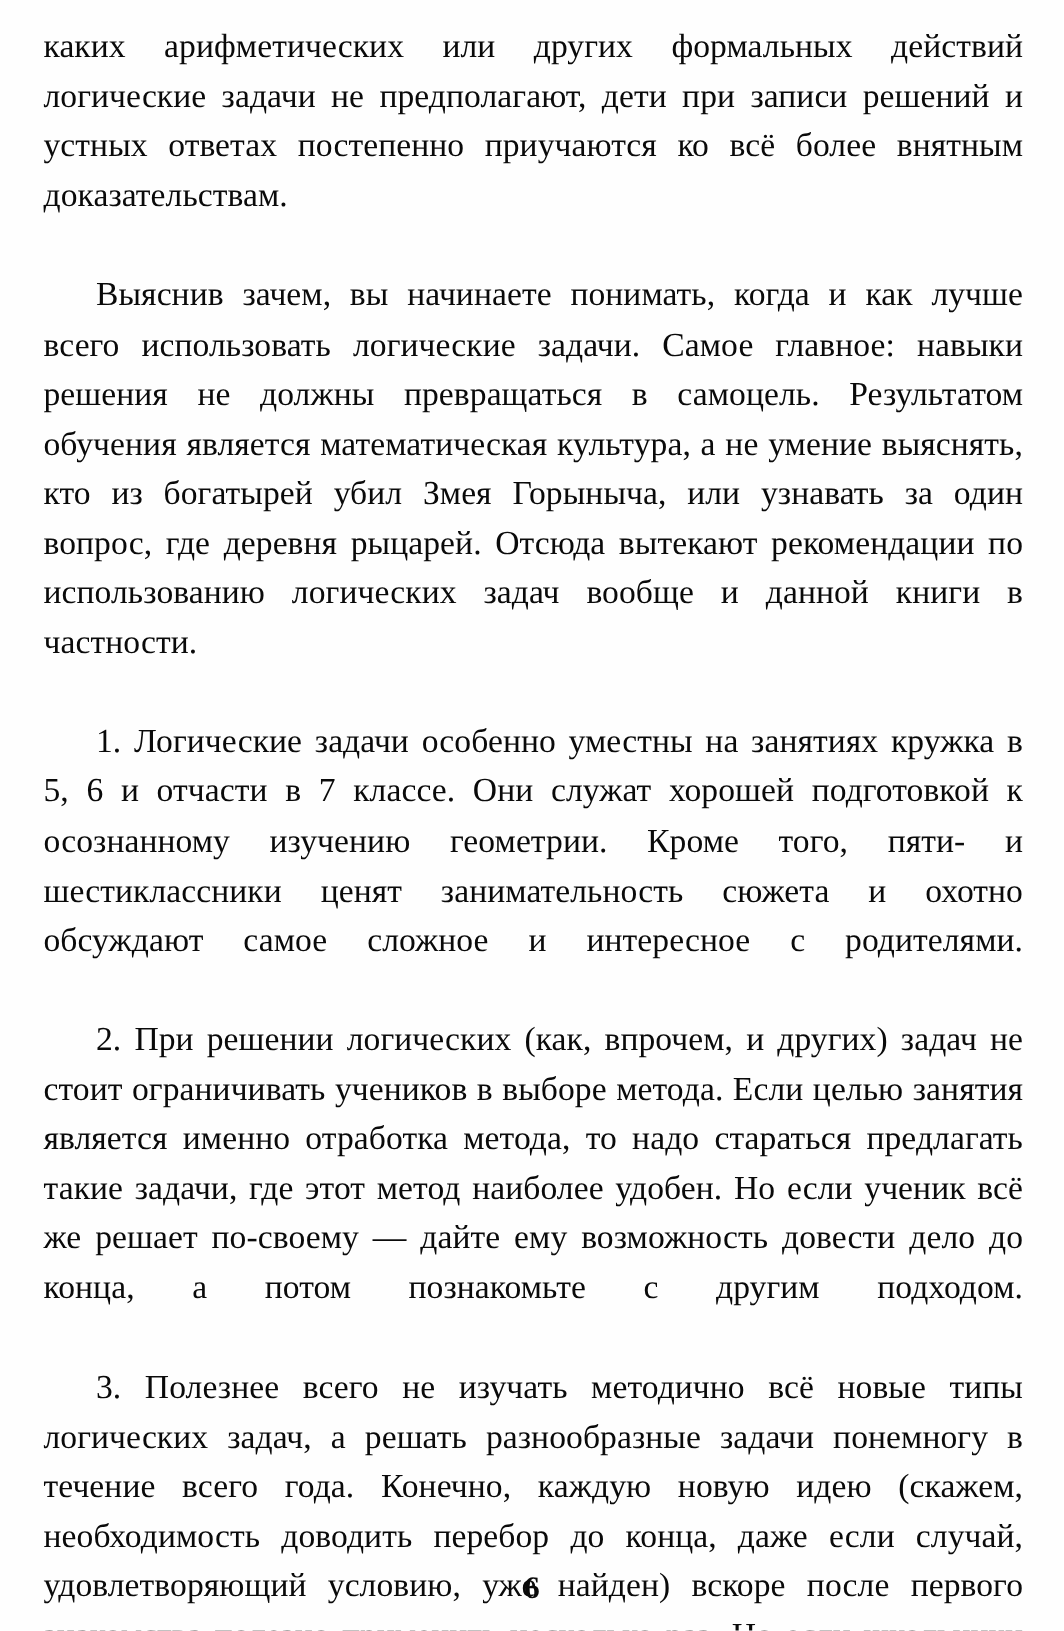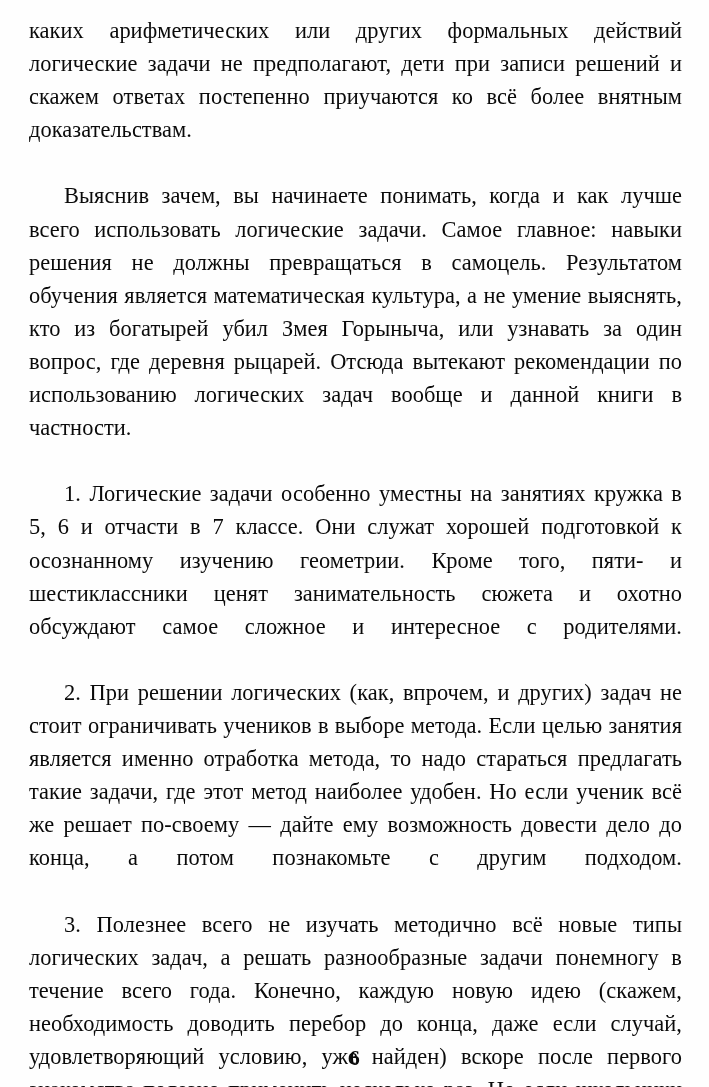--- a/index.html
+++ b/index.html
@@ -74,21 +74,21 @@
     font-family: "Liberation Serif", "DejaVu Serif", serif;
   }
 </style>
 </head>
 <body>
 
 <div class="page">
 
   <div class="text-block">
 
-    <p class="para continued">каких арифметических или других формальных действий логические задачи не предполагают, дети при записи решений и скажем ответах постепенно приучаются ко всё более внятным доказательствам.</p>
+    <p class="para continued">каких арифметических или других формальных действий логические задачи не предполагают, дети при записи решений и устных ответах постепенно приучаются ко всё более внятным доказательствам.</p>
 
     <p class="para">Выяснив зачем, вы начинаете понимать, когда и как лучше всего использовать логические задачи. Самое главное: навыки решения не должны превращаться в самоцель. Результатом обучения является математическая культура, а не умение выяснять, кто из богатырей убил Змея Горыныча, или узнавать за один вопрос, где деревня рыцарей. Отсюда вытекают рекомендации по использованию логических задач вообще и данной книги в частности.</p>
 
     <p class="para">1. Логические задачи особенно уместны на занятиях кружка в 5, 6 и отчасти в 7 классе. Они служат хорошей подготовкой к осознанному изучению геометрии. Кроме того, пяти- и шестиклассники ценят занимательность сюжета и охотно обсуждают самое сложное и интересное с родителями.</p>
 
     <p class="para">2. При решении логических (как, впрочем, и других) задач не стоит ограничивать учеников в выборе метода. Если целью занятия является именно отработка метода, то надо стараться предлагать такие задачи, где этот метод наиболее удобен. Но если ученик всё же решает по-своему — дайте ему возможность довести дело до конца, а потом познакомьте с другим подходом.</p>
 
     <p class="para stretch-last">3. Полезнее всего не изучать методично всё новые типы логических задач, а решать разнообразные задачи понемногу в течение всего года. Конечно, каждую новую идею (скажем, необходимость доводить перебор до конца, даже если случай, удовлетворяющий условию, уже найден) вскоре после первого знакомства полезно применить несколько раз. Но если школьники решили на занятии не все задачи (а такое всегда будет происходить!), вовсе не обязательно немедленно «ликвидировать пробелы». Лучше оставить что-то «на потом». Тем более не стоит посвящать логическим задачам много занятий кружка под-</p>
 
   </div>

